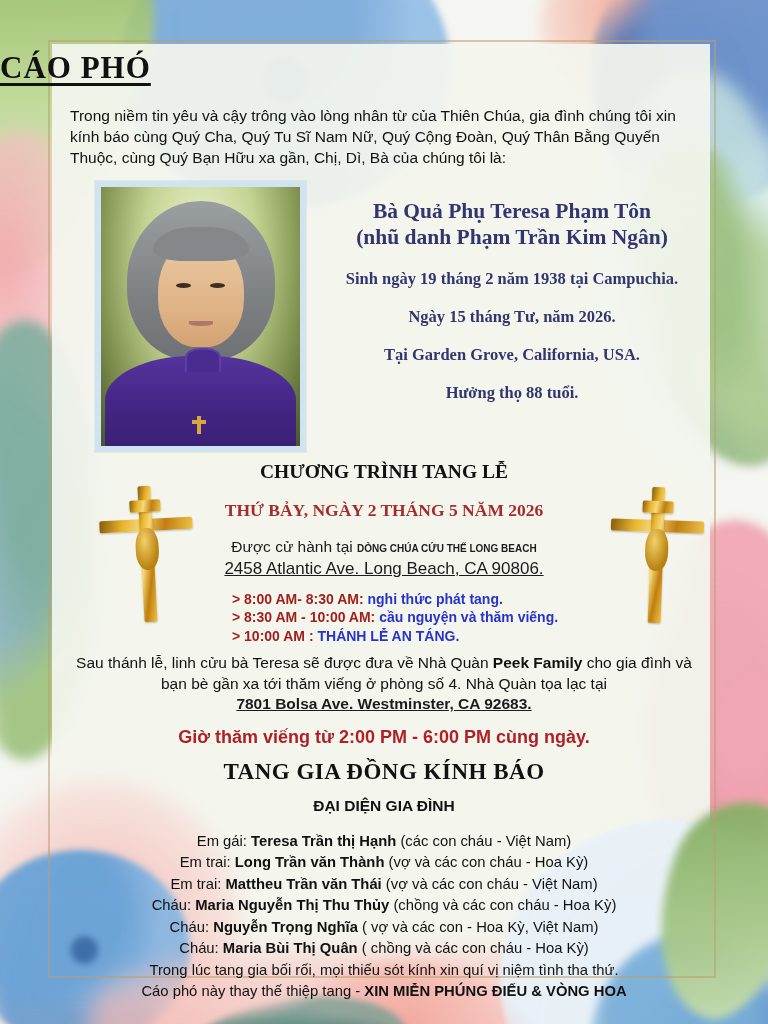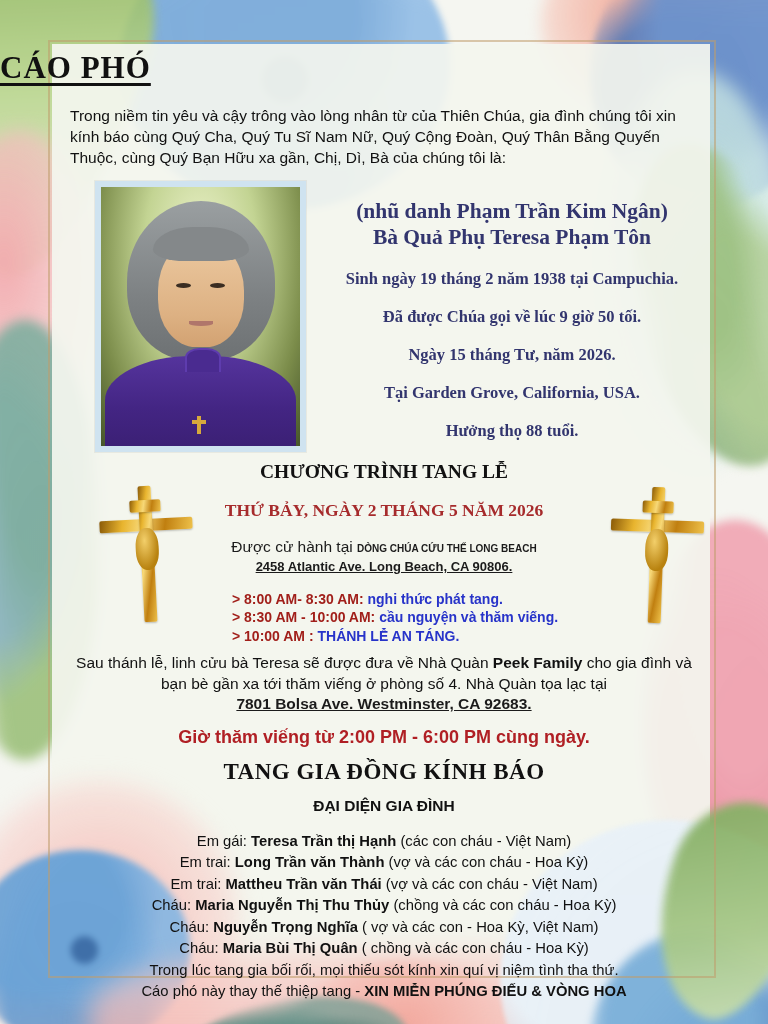--- a/index.html
+++ b/index.html
@@ -107,21 +107,21 @@
   .name-block{position:absolute;left:312px;top:199px;width:400px;text-align:center;color:#32356e;
     font-family:"Liberation Serif", serif;font-weight:bold;}
   .name-line{font-size:21.5px;line-height:1.2;}
   .detail-line{font-size:16.5px;margin-top:18px;}
 
   .center-line{position:absolute;left:64px;width:640px;text-align:center;}
   .prog-heading{top:461px;font-family:"Liberation Serif", serif;font-weight:bold;font-size:19.5px;color:#111;}
   .prog-date{top:500px;font-family:"Liberation Serif", serif;font-weight:bold;font-size:17.5px;color:#a62b2c;}
   .venue{top:538px;font-size:15.5px;}
   .venue b{font-size:10px;}
-  .venue-addr{top:559px;font-size:13px;font-weight:bold;text-decoration:underline;}
+  .venue-addr{top:559px;font-size:17px;font-weight:normal;text-decoration:underline;}
 
   .schedule{position:absolute;left:232px;top:590px;width:380px;font-size:14px;font-weight:bold;line-height:1.32;text-align:left;}
   .sch-time{color:#a11f1a;}
   .sch-desc{color:#2733c9;}
 
   .crucifix{position:absolute;width:100px;height:136px;z-index:6;}
   .crux-left{left:97px;top:486px;transform:rotate(-3deg);}
   .crux-right{left:606px;top:487px;transform:rotate(2deg);}
   .crux-v,.crux-h,.crux-p{position:absolute;border-radius:2px;
     background:linear-gradient(100deg,#8a5a08 0%,#e8b42e 25%,#f7d877 45%,#c07f10 70%,#eec14a 100%);
@@ -182,24 +182,23 @@
           <div class="mouth"></div>
         </div>
         <div class="bangs"></div>
         <div class="body-shape"></div>
         <div class="collar"></div>
         <div class="neck-cross"></div>
       </div>
     </div>
 
     <div class="name-block">
+      <div class="name-line">Bà Quả Phụ Teresa Phạm Tôn</div>
       <div class="name-line">(nhũ danh Phạm Trần Kim Ngân)</div>
-      <div class="name-line">Bà Quả Phụ Teresa Phạm Tôn</div>
       <div class="detail-line">Sinh ngày 19 tháng 2 năm 1938 tại Campuchia.</div>
-      <div class="detail-line">Đã được Chúa gọi về lúc 9 giờ 50 tối.</div>
       <div class="detail-line">Ngày 15 tháng Tư, năm 2026.</div>
       <div class="detail-line">Tại Garden Grove, California, USA.</div>
       <div class="detail-line">Hưởng thọ 88 tuổi.</div>
     </div>
 
     <div class="center-line prog-heading">CHƯƠNG TRÌNH TANG LỄ</div>
     <div class="center-line prog-date">THỨ BẢY, NGÀY 2 THÁNG 5 NĂM 2026</div>
     <div class="center-line venue"><span>Được cử hành tại </span><b>DÒNG CHÚA CỨU THẾ LONG BEACH</b></div>
     <div class="center-line venue-addr">2458 Atlantic Ave. Long Beach, CA 90806.</div>
 

